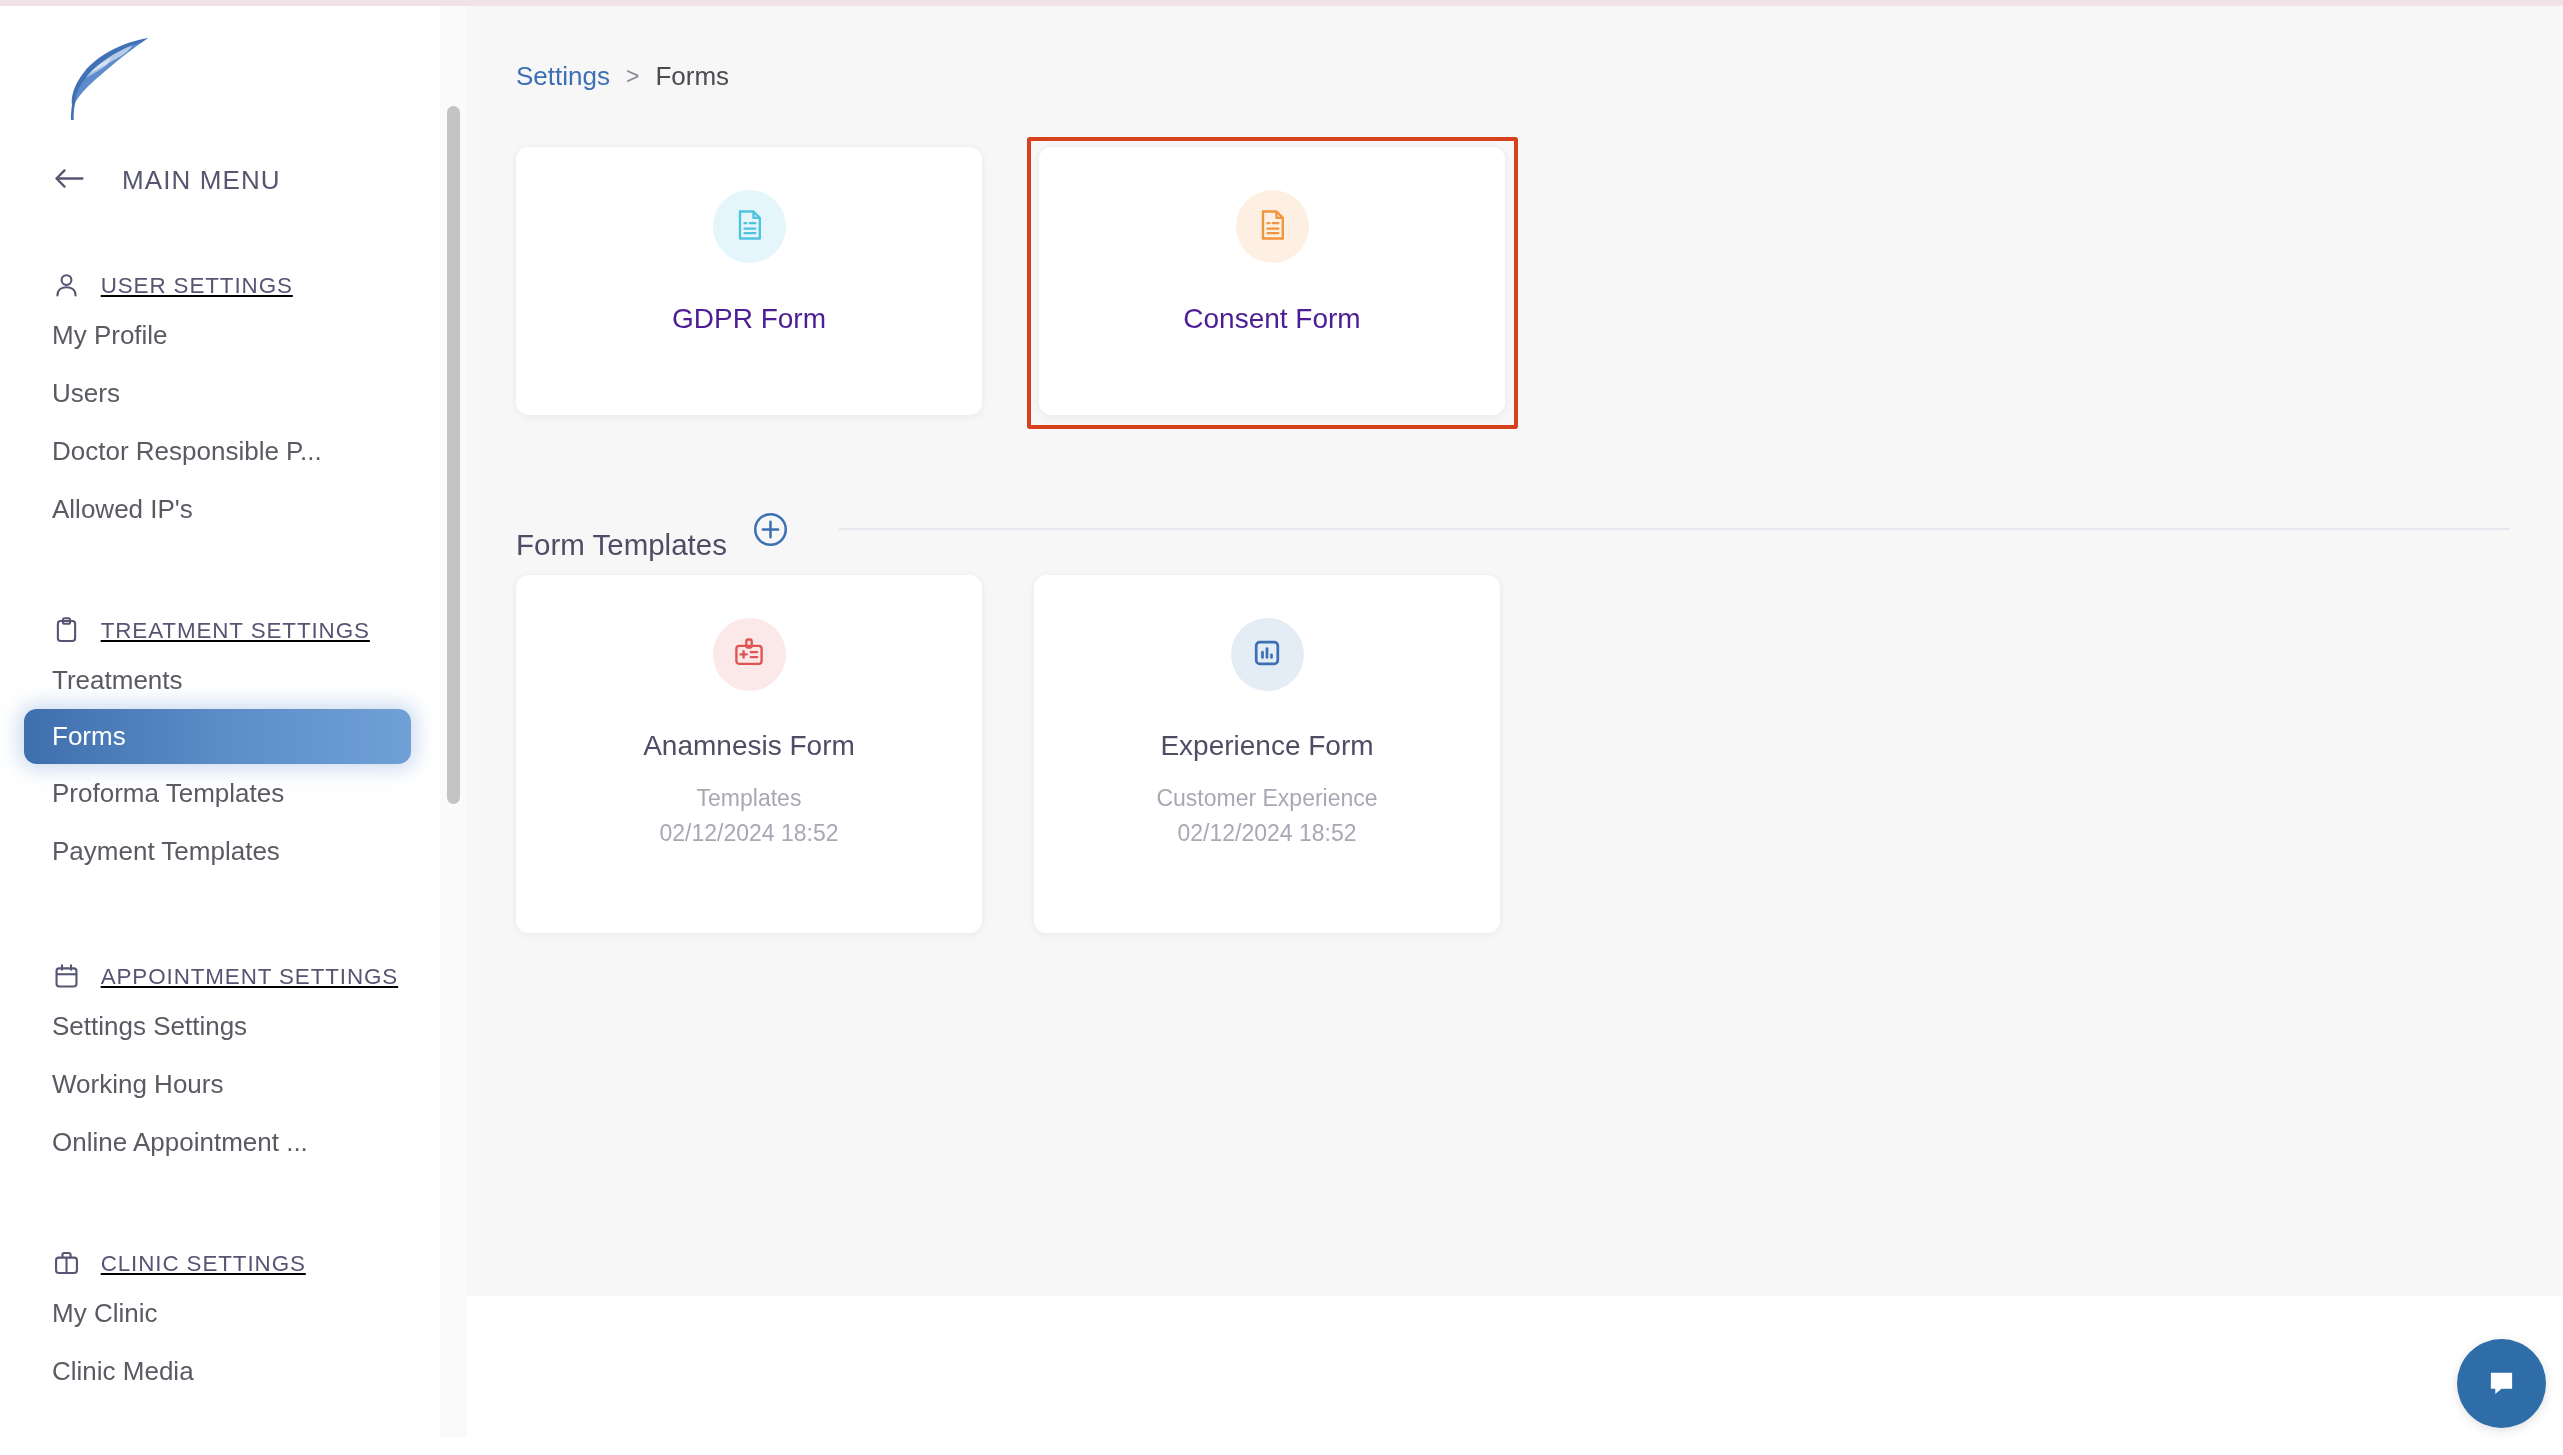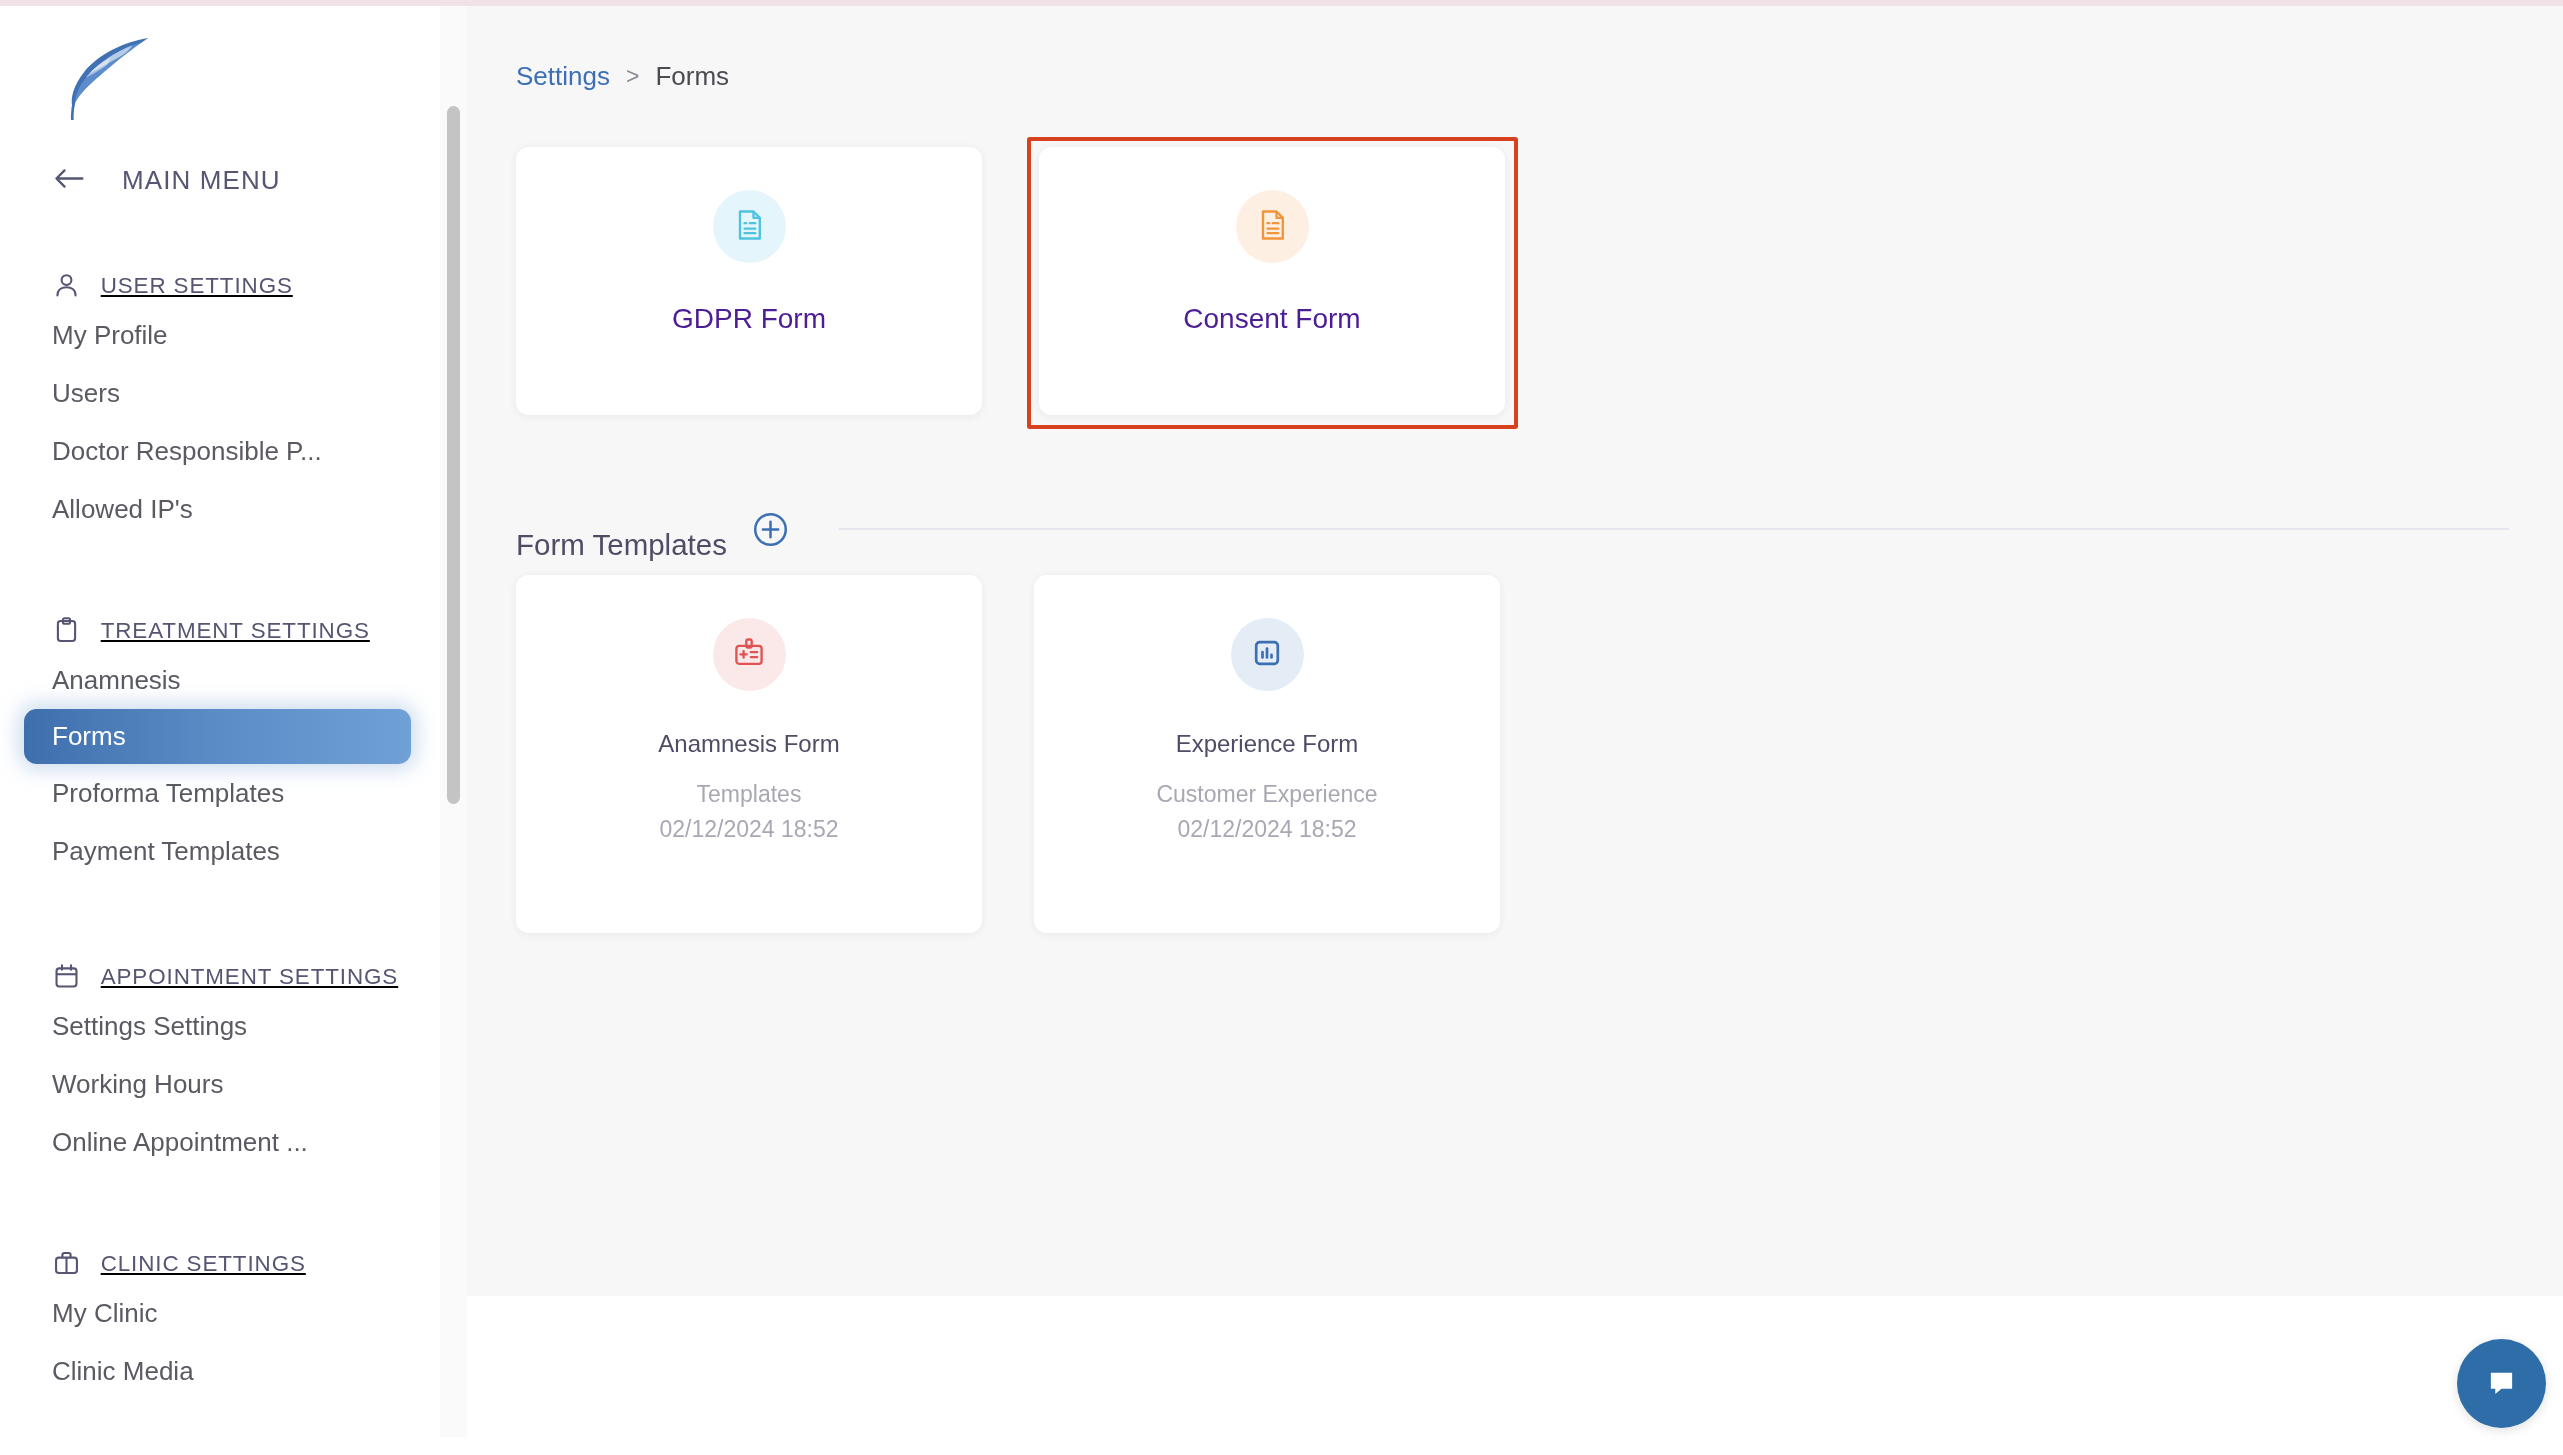--- a/index.html
+++ b/index.html
@@ -215,21 +215,21 @@
     cursor: pointer;
   }
   .tpl-card .circle {
     margin-top: 43px;
     width: 73px; height: 73px;
     border-radius: 50%;
     display: flex; align-items: center; justify-content: center;
   }
   .tpl-card .tpl-title {
     margin-top: 39px;
-    font-size: 24px;
+    font-size: 28px;
     color: #4e4d65;
   }
   .tpl-card .tpl-sub {
     margin-top: 23px;
     font-size: 23px;
     color: #a8a8b4;
   }
   .tpl-card .tpl-date {
     margin-top: 8px;
     font-size: 23px;
@@ -303,21 +303,21 @@
       <div class="group-head">
         <span class="gicon">
           <svg viewBox="0 0 32 32" width="29" height="29">
             <rect x="6.5" y="5.5" width="19" height="22" rx="3" stroke="#565572" stroke-width="2.3" fill="none"></rect>
             <rect x="12" y="2.5" width="8" height="6" rx="2" stroke="#565572" stroke-width="2.3" fill="none"></rect>
           </svg>
         </span>
         <span class="group-title">TREATMENT SETTINGS</span>
       </div>
       <div class="nav-item">
-          <span>Anamnesis</span>
+          <span>Treatments</span>
         </div>
       <div class="nav-item active">
           <span>Forms</span>
         </div>
       <div class="nav-item">
           <span>Proforma Templates</span>
         </div>
       <div class="nav-item">
           <span>Payment Templates</span>
         </div>

